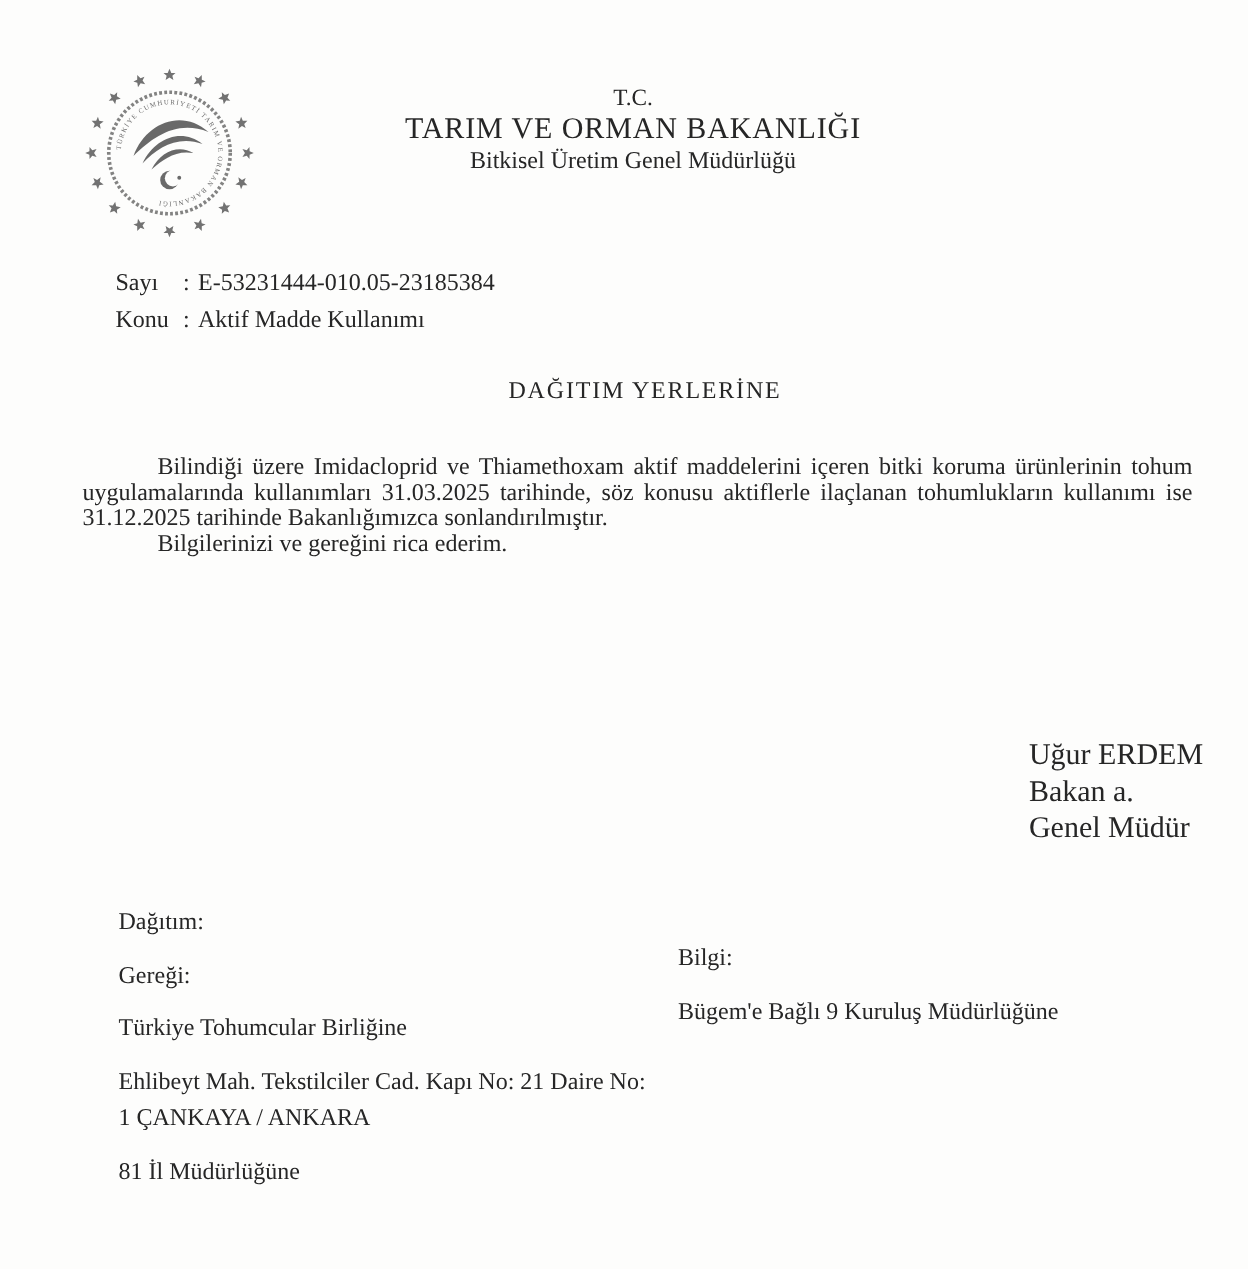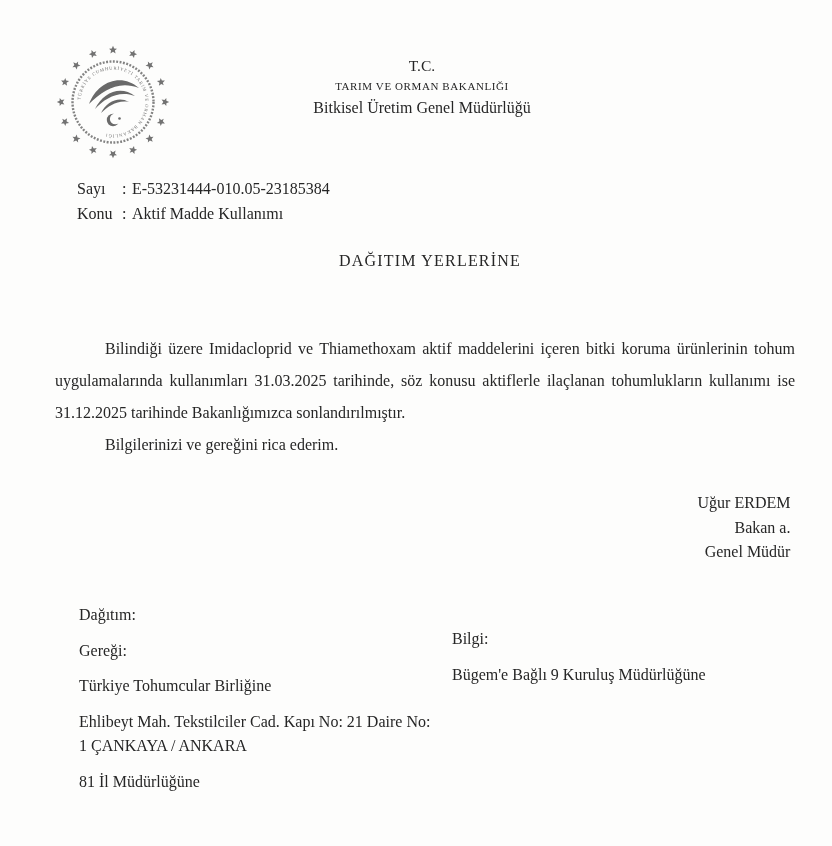--- a/index.html
+++ b/index.html
@@ -14,43 +14,43 @@
   }
   
   .seal{
     position:absolute;left:53px;top:42px;width:120px;height:120px;
   }
   .letterhead{
     position:absolute;top:56px;left:422px;transform:translateX(-50%);
     text-align:center;white-space:nowrap;
   }
   .letterhead .tc{font-size:15.5px;line-height:20px;}
-  .letterhead .ministry{font-size:11px;line-height:21px;letter-spacing:0.6px;}
+  .letterhead .ministry{font-size:20px;line-height:21px;letter-spacing:0.6px;}
   .letterhead .directorate{font-size:16px;line-height:21px;}
   
   .meta{position:absolute;left:57px;top:176px;font-size:16px;line-height:25px;margin-left:20px;}
   .meta .row{display:flex;}
   .meta .lbl{width:45px;}
   .meta .sep{width:10px;}
   
   .dist-heading{
     position:absolute;top:252px;left:430px;transform:translateX(-50%);
     font-size:16px;letter-spacing:1.2px;white-space:nowrap;
   }
   
   .body-text{
     position:absolute;left:55px;top:303px;width:740px;
-    font-size:16px;line-height:32px;text-align:justify;margin-top:30px;
+    font-size:16px;line-height:17px;text-align:justify;
   }
   .body-text p{margin:0;text-indent:50px;}
   .body-text p.closing{text-align:left;}
   
   .signature{
     position:absolute;top:491px;left:744px;transform:translateX(-50%);
-    text-align:right;font-size:16px;line-height:24.5px;white-space:nowrap;
+    text-align:left;font-size:20px;line-height:24.5px;white-space:nowrap;
   }
   
   .distribution{position:absolute;left:57px;top:581px;font-size:16px;line-height:24.5px;}
   .geregi-col{position:absolute;left:0;top:0;width:380px;}
   .bilgi-col{position:absolute;left:373px;top:24px;width:330px;}
   .distribution div{margin:11px;}
 </style>
 </head>
 <body>
 

